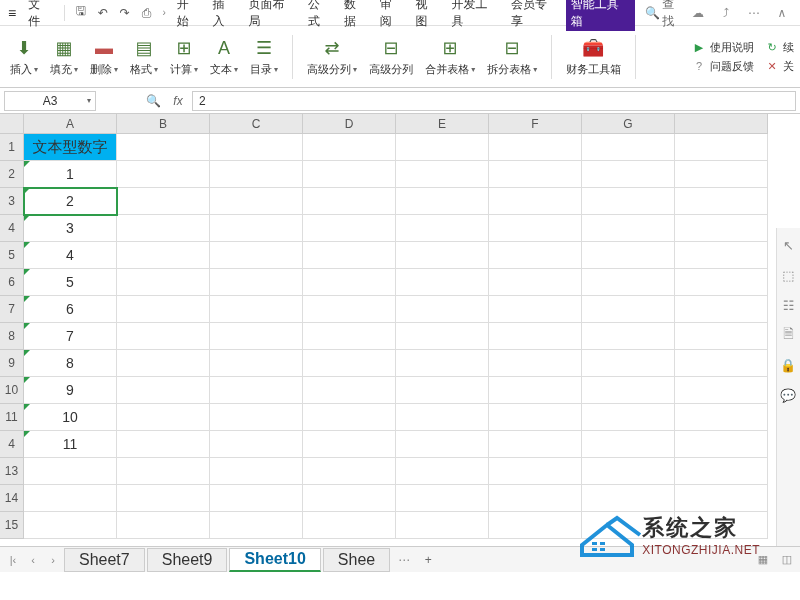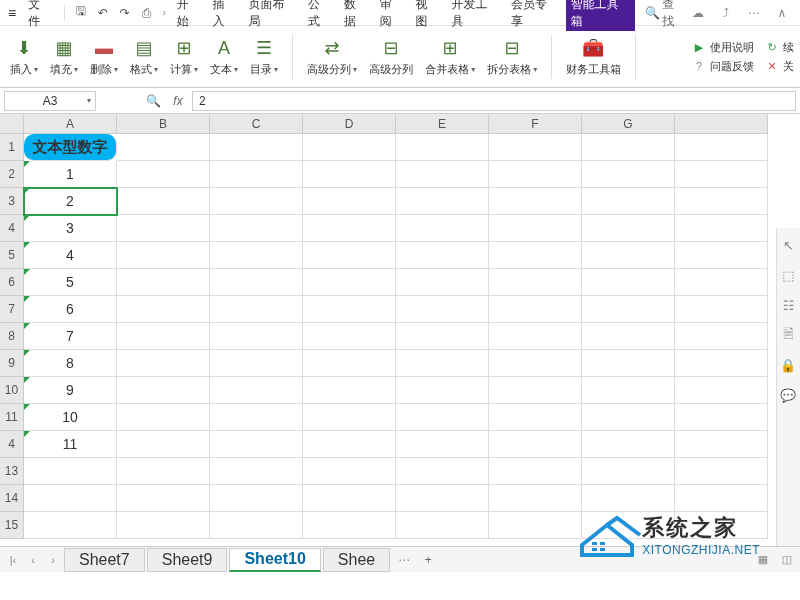--- a/index.html
+++ b/index.html
@@ -36,21 +36,21 @@
 .fb-icon { width: 20px; height: 20px; display: flex; align-items: center; justify-content: center; color: #666; cursor: pointer; }
 .fb-input { flex: 1; height: 20px; border: 1px solid #ccc; padding: 0 6px; display: flex; align-items: center; }
 
 
 .grid-wrap { position: relative; height: 432px; overflow: hidden; }
 .grid { display: grid; grid-template-columns: 24px repeat(8, 93px); }
 .colhdr { height: 20px; background: #e8e8e8; border-right: 1px solid #ccc; border-bottom: 1px solid #ccc; display: flex; align-items: center; justify-content: center; font-size: 12px; color: #555; cursor: pointer; }
 .colhdr.corner { background: #e8e8e8; }
 .rowhdr { width: 24px; height: 27px; background: #e8e8e8; border-right: 1px solid #ccc; border-bottom: 1px solid #ccc; display: flex; align-items: center; justify-content: center; font-size: 12px; color: #555; cursor: pointer; }
 .cell { height: 27px; border-right: 1px solid #ddd; border-bottom: 1px solid #ddd; display: flex; align-items: center; justify-content: center; font-size: 14px; position: relative; }
-.cell.header-cell { background: #00b0f0; font-weight: bold; font-size: 15px; border-radius: 10px; }
+.cell.header-cell { background: #00b0f0; font-weight: normal; font-size: 15px; }
 .cell.selected { outline: 2px solid #2e9c4a; outline-offset: -1px; z-index: 2; }
 .cell .tri { position: absolute; top: 0; left: 0; width: 0; height: 0; border-top: 6px solid #2e9c4a; border-right: 6px solid transparent; }
 
 
 .sheetbar { height: 26px; border-top: 1px solid #ccc; display: flex; align-items: center; padding: 0 4px; gap: 2px; background: #f5f5f5; }
 .sheetbar .nav-btn { width: 18px; height: 18px; display: flex; align-items: center; justify-content: center; color: #888; cursor: pointer; font-size: 11px; }
 .sheet-tab { padding: 0 14px; height: 24px; display: flex; align-items: center; background: #eee; border: 1px solid #ccc; cursor: pointer; font-size: 16px; }
 .sheet-tab.active { background: #fff; color: #0369a1; font-weight: bold; border-bottom: 2px solid #2e9c4a; }
 .sheetbar .more { padding: 0 6px; color: #888; cursor: pointer; }
 .sheetbar .add { width: 20px; height: 20px; display: flex; align-items: center; justify-content: center; cursor: pointer; color: #666; }
@@ -58,21 +58,21 @@
 
 
 .rsidebar { position: absolute; right: 0; top: 114px; width: 24px; height: 432px; background: #f5f5f5; border-left: 1px solid #ddd; display: flex; flex-direction: column; align-items: center; gap: 12px; padding-top: 8px; }
 .rsidebar .ric { width: 18px; height: 18px; display: flex; align-items: center; justify-content: center; color: #888; cursor: pointer; font-size: 13px; }
 
 
 .watermark { position: absolute; right: 40px; bottom: 40px; display: flex; align-items: center; gap: 0; opacity: 0.9; pointer-events: none; }
 .watermark .logo { width: 70px; height: 50px; }
 .watermark .txt { display: flex; flex-direction: column; }
 .watermark .txt .cn { font-size: 22px; font-weight: bold; color: #1a1a1a; letter-spacing: 2px; }
-.watermark .txt .en { font-size: 12px; color: #0369a1; letter-spacing: 0.5px; }
+.watermark .txt .en { font-size: 12px; color: #7f1d1d; letter-spacing: 0.5px; }
 </style>
 </head>
 <body>
 
 <div class="menubar">
   <span class="hamburger">≡</span>
   <span class="file-label">文件</span>
   <span class="divider"></span>
   <span class="tb-icon">🖫</span>
   <span class="tb-icon">↶</span>

